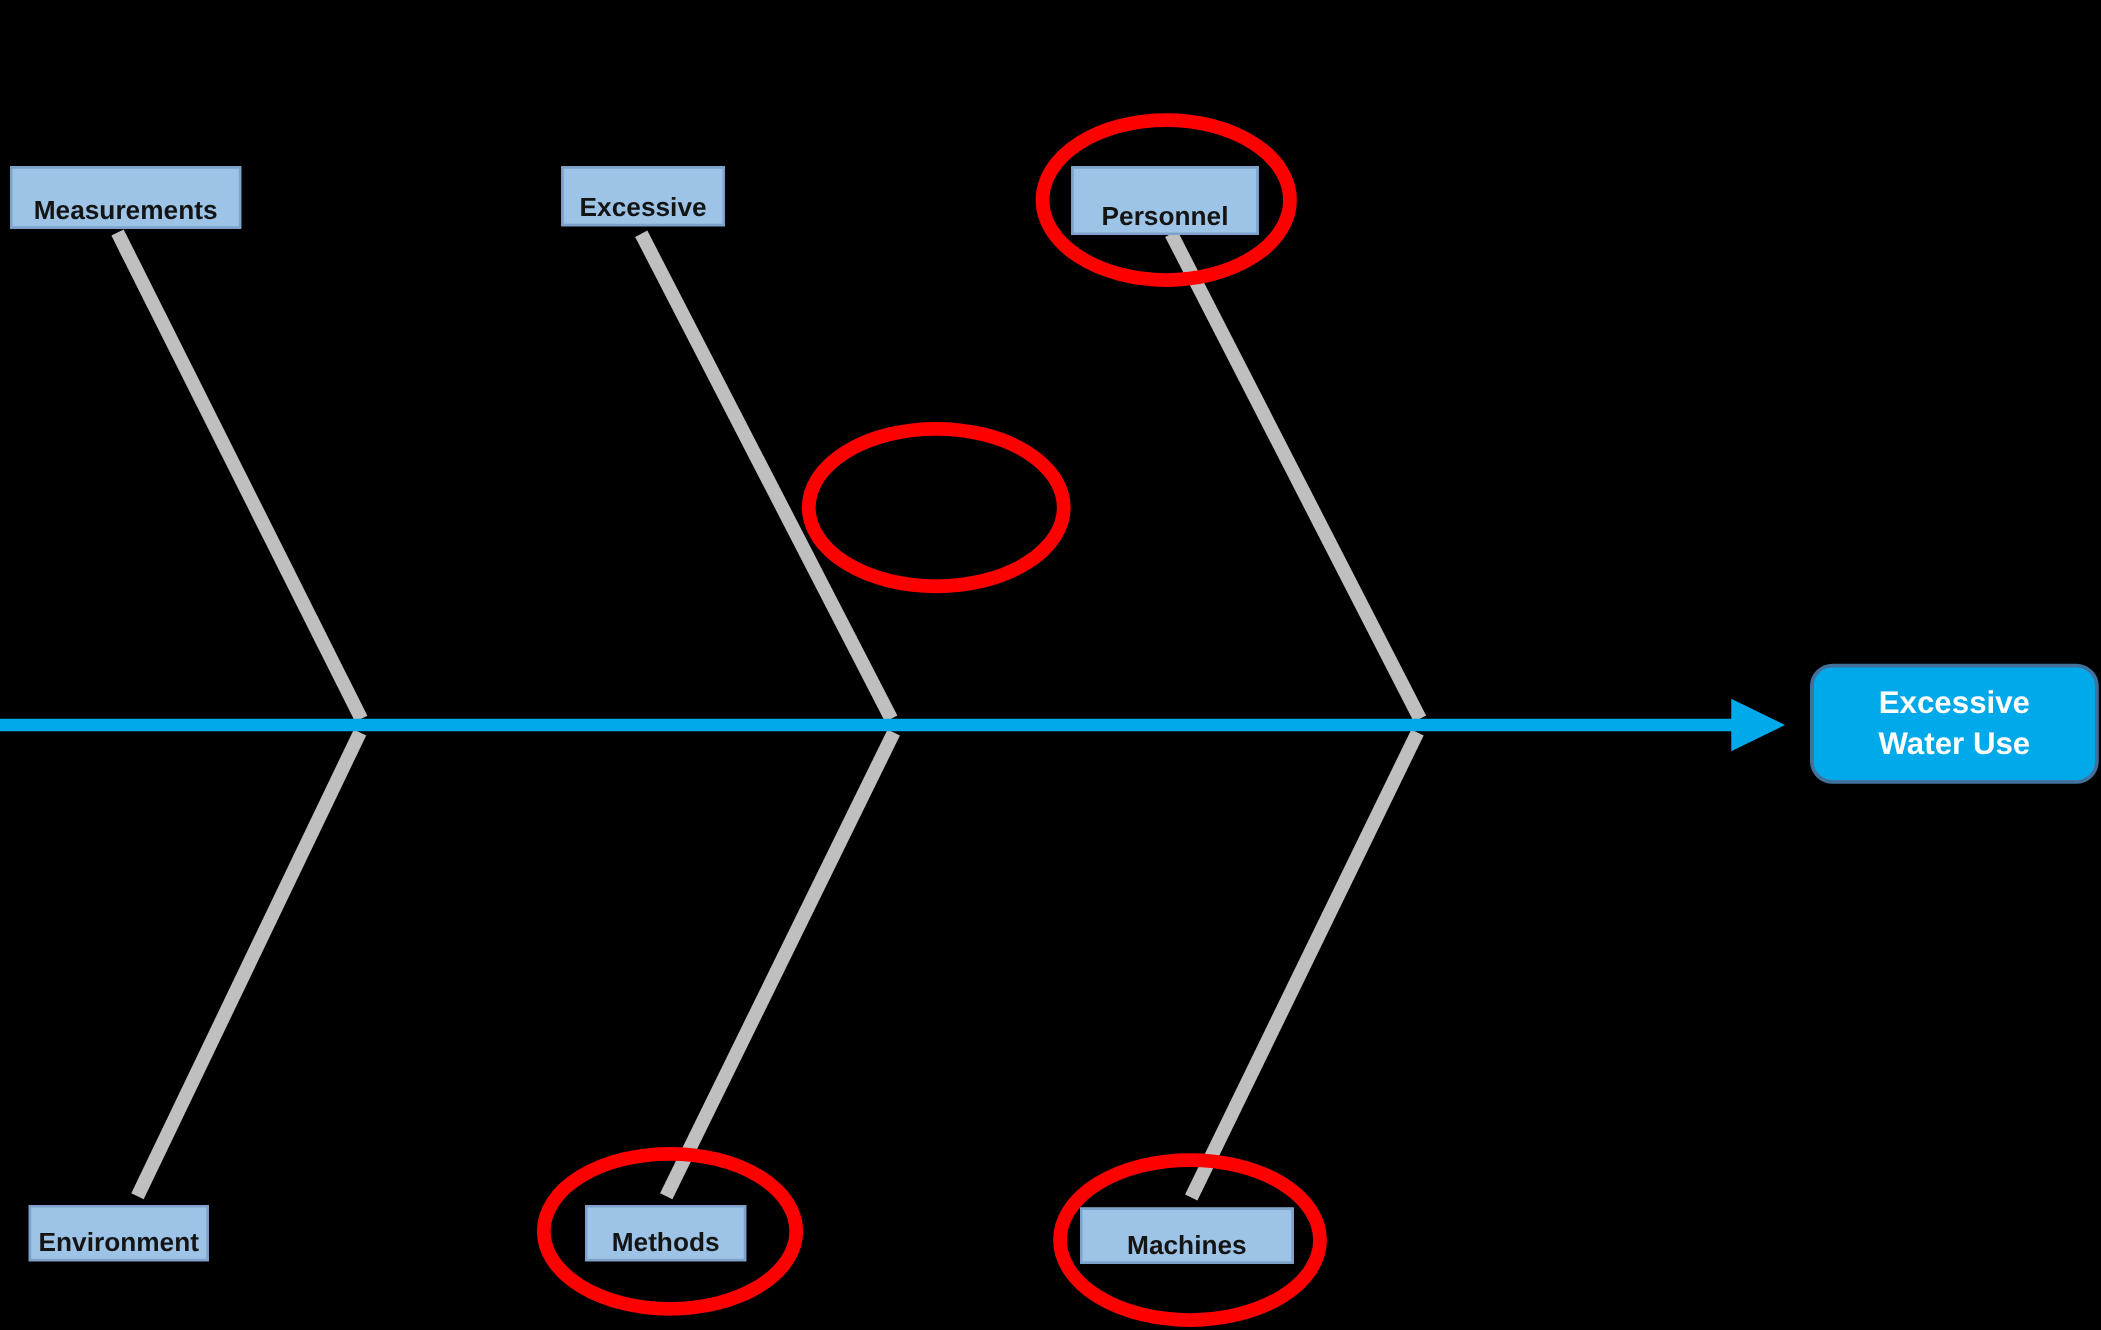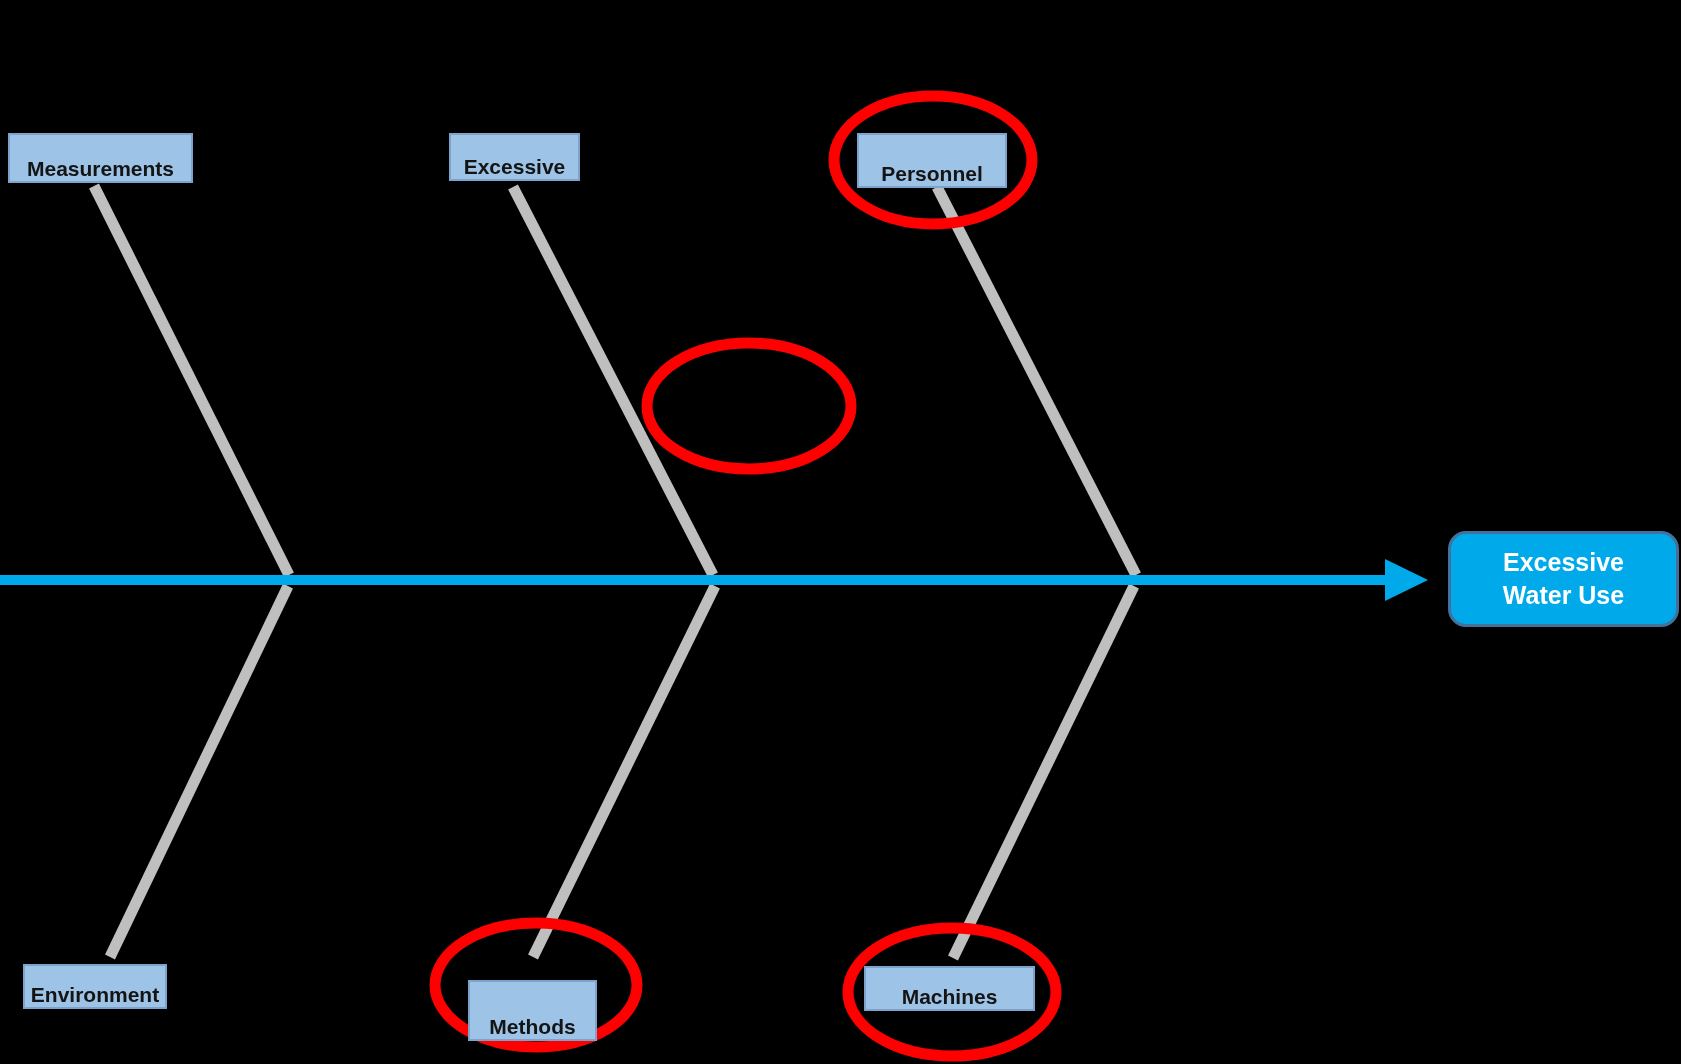--- a/index.html
+++ b/index.html
@@ -105,21 +105,21 @@
   </div>
 
   <div class="cat" style="left:857px; top:133px; width:150px; height:55px;">
     <span>Personnel</span>
   </div>
 
   <div class="cat" style="left:23px;  top:964px; width:144px; height:45px;">
     <span>Environment</span>
   </div>
 
-  <div class="cat" style="left:468px; top:964px; width:129px; height:61px;margin-top:16px;">
+  <div class="cat" style="left:468px; top:964px; width:129px; height:45px;">
     <span>Methods</span>
   </div>
 
   <div class="cat" style="left:864px; top:966px; width:171px; height:45px;">
     <span>Machines</span>
   </div>
 
   <div class="effect">
     <span>Excessive</span>
     <span>Water Use</span>

